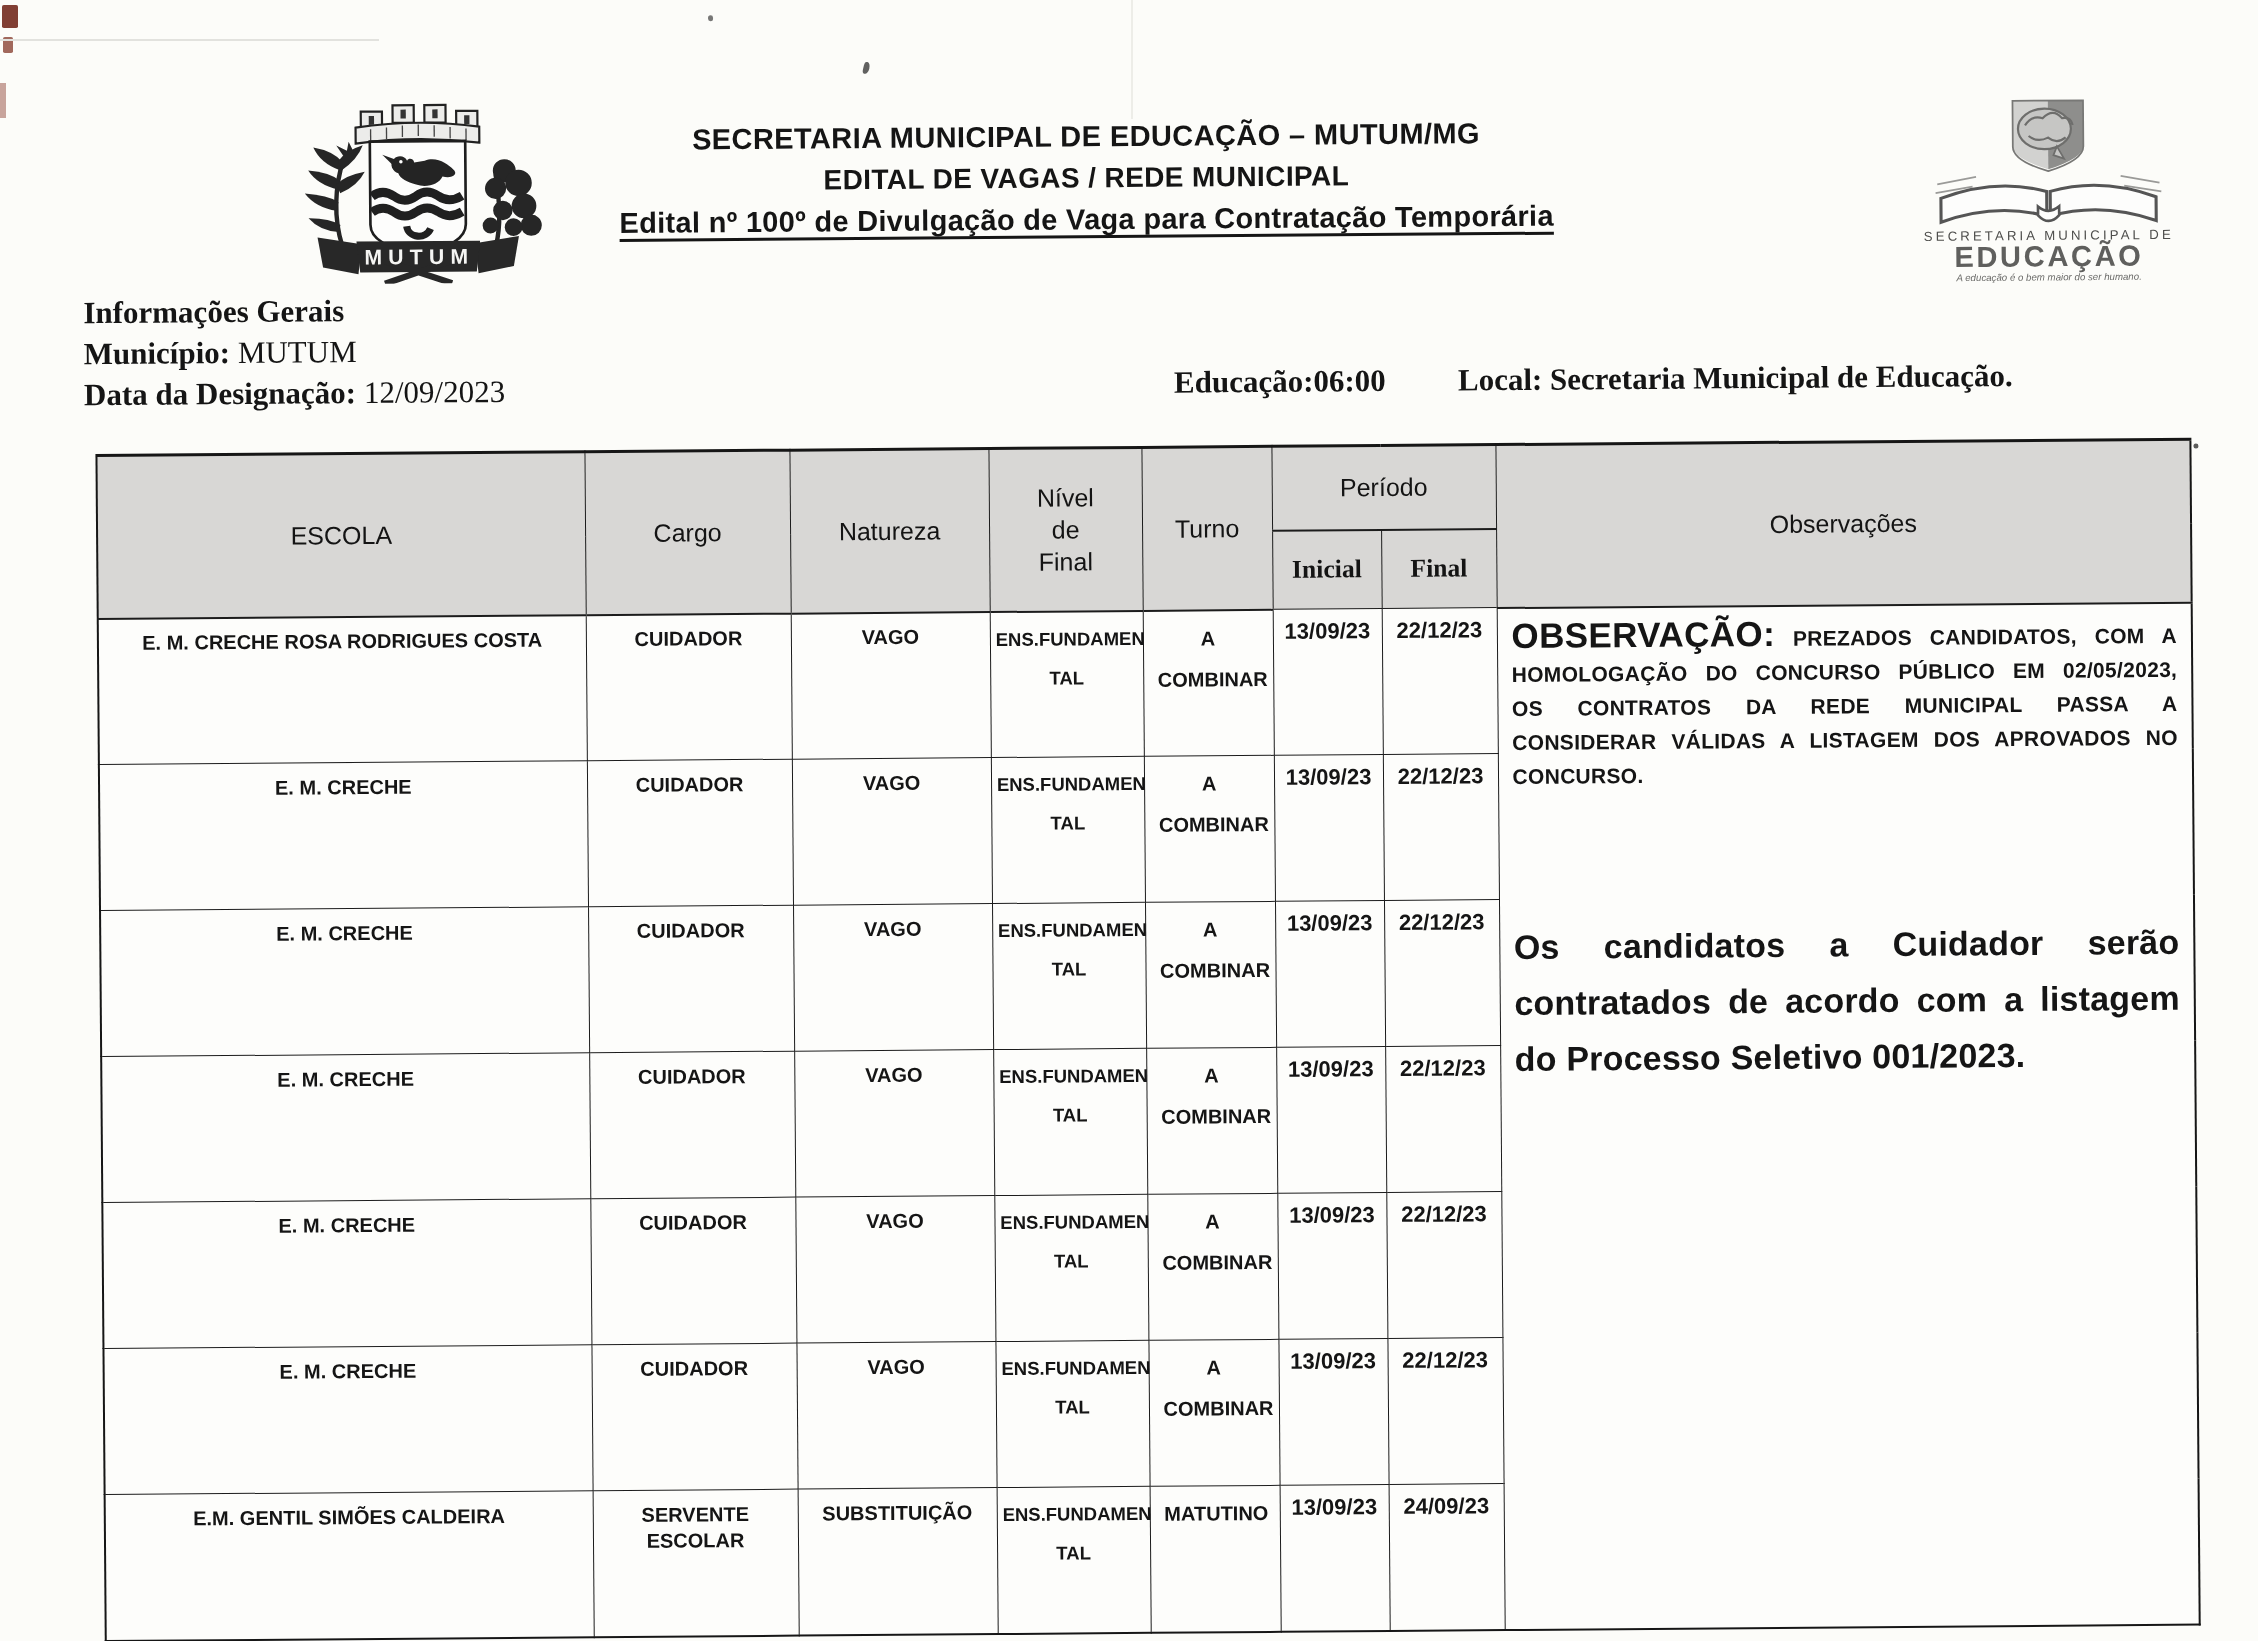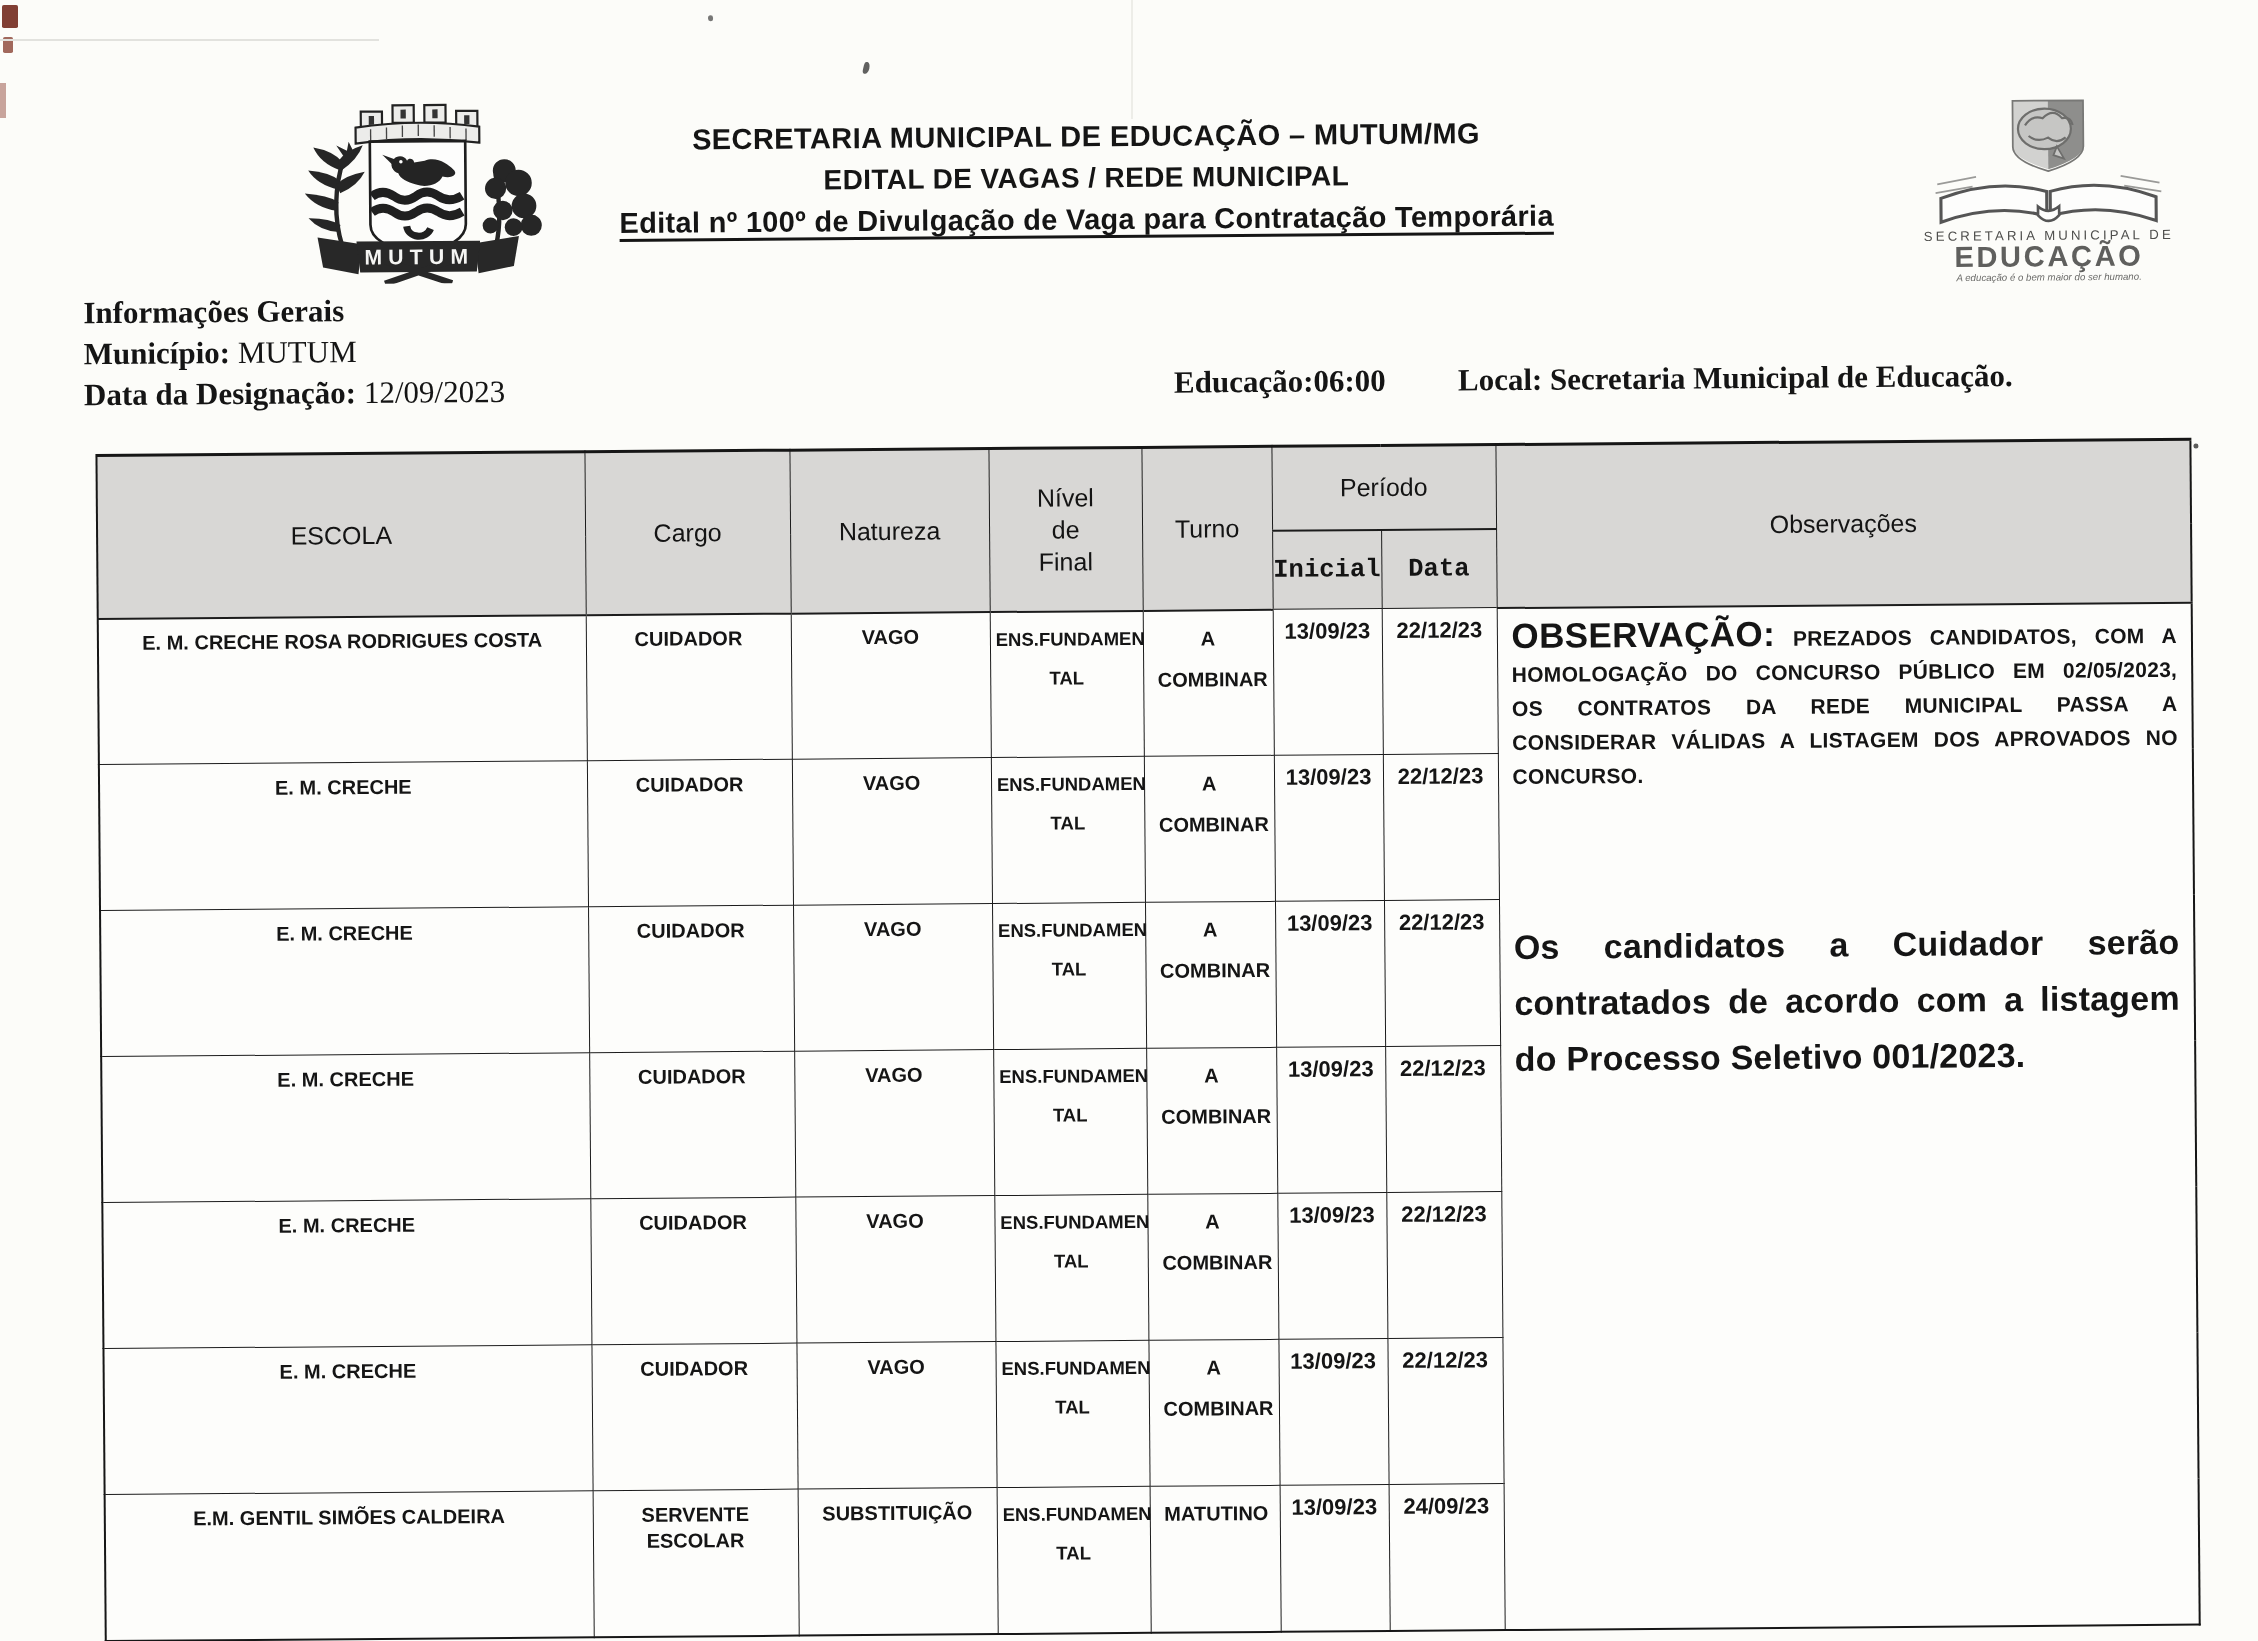--- a/index.html
+++ b/index.html
@@ -50,21 +50,21 @@
   }
   table.vagas th, table.vagas td{border:1.8px solid #1c1c1c;}
   thead th{
     background:#d8d7d5;
     font-weight:400;font-size:25px;color:#141414;
     vertical-align:middle;text-align:center;padding:0;
   }
   tr.h1{height:84px;}
   tr.h2{height:79px;}
   th.periodo{border-bottom-width:2.6px;}
-  th.subhead{font-family:Liberation Mono, monospace;font-weight:700;font-size:25.6px;margin-left:48px;}
+  th.subhead{font-family:Liberation Serif, serif;font-weight:700;font-size:25.6px;margin-left:48px;}
   th .narrow{display:inline-block;width:78px;line-height:32px;}
   thead tr.h1 > th{border-bottom-width:2.6px;}
   thead th[rowspan]{border-bottom-width:2.6px;}
 
   tbody tr{height:146px;}
   tbody td{
     vertical-align:top;text-align:center;
     padding:10.6px 5.3px 0 5.3px;
     font-weight:600;font-size:20px;line-height:26.5px;
     background:#fdfdfb;
@@ -230,21 +230,21 @@
           <th rowspan="2">ESCOLA</th>
           <th rowspan="2">Cargo</th>
           <th rowspan="2">Natureza</th>
           <th rowspan="2"><span class="narrow">Nível de Final</span></th>
           <th rowspan="2">Turno</th>
           <th colspan="2" class="periodo">Período</th>
           <th rowspan="2">Observações</th>
         </tr>
         <tr class="h2">
           <th class="subhead">Inicial</th>
-          <th class="subhead">Data</th>
+          <th class="subhead">Final</th>
         </tr>
       </thead>
       <tbody>
         <tr>
           <td class="cell-school">E. M. CRECHE ROSA RODRIGUES COSTA</td>
           <td>CUIDADOR</td>
           <td>VAGO</td>
           <td class="cell-nivel">ENS.FUNDAMEN TAL</td>
           <td class="cell-turno">A COMBINAR</td>
           <td class="cell-date">13/09/23</td>

